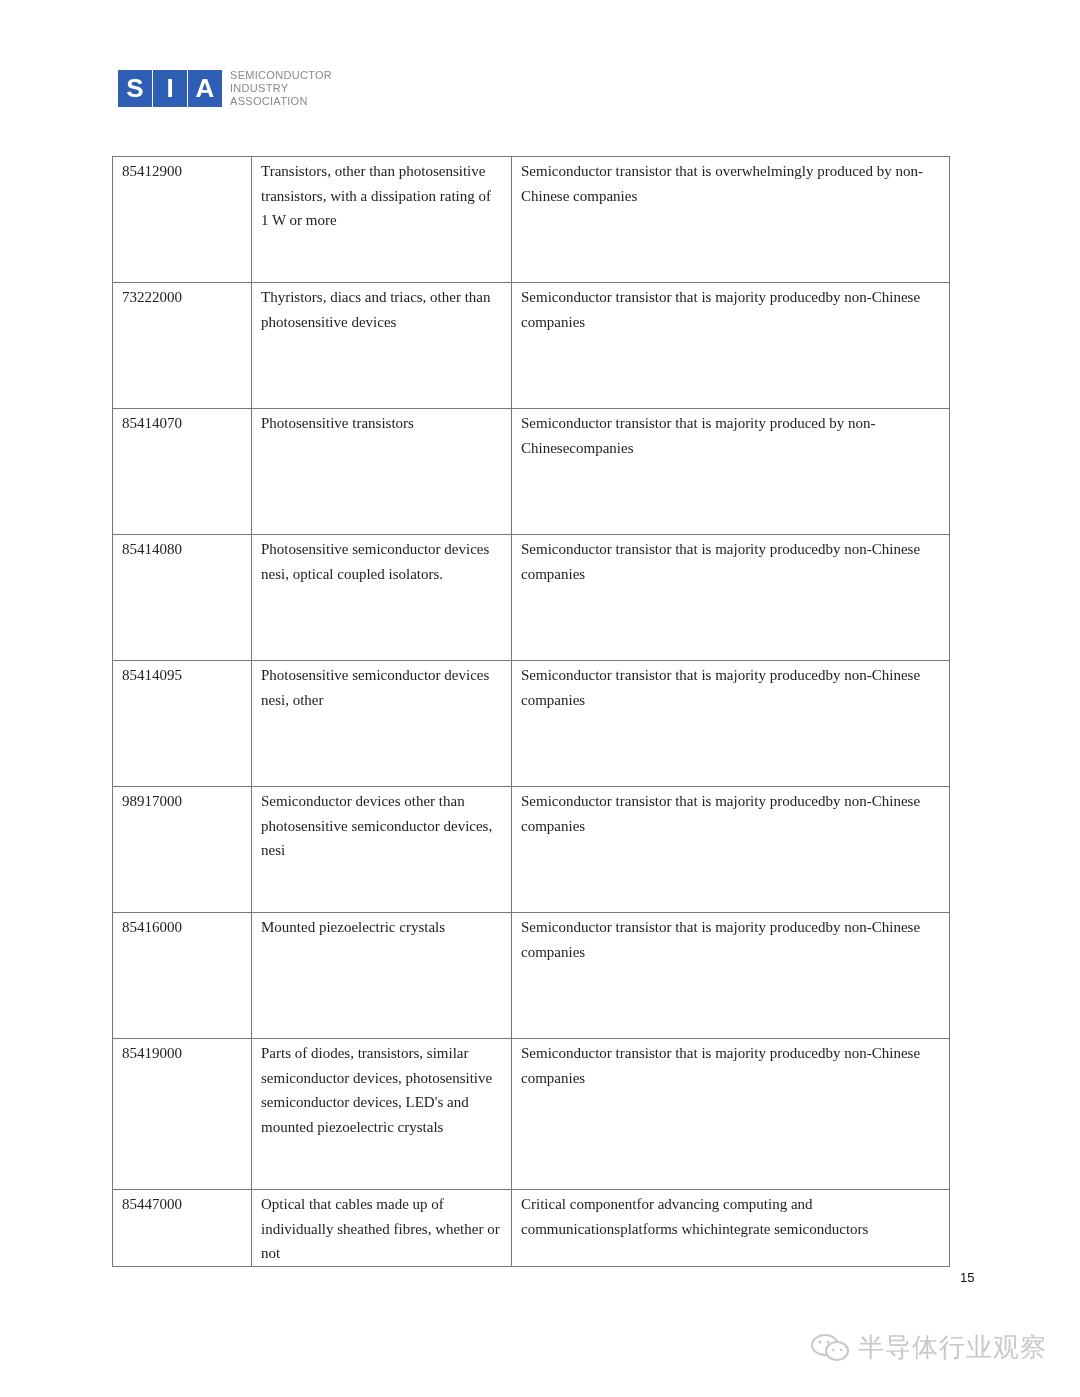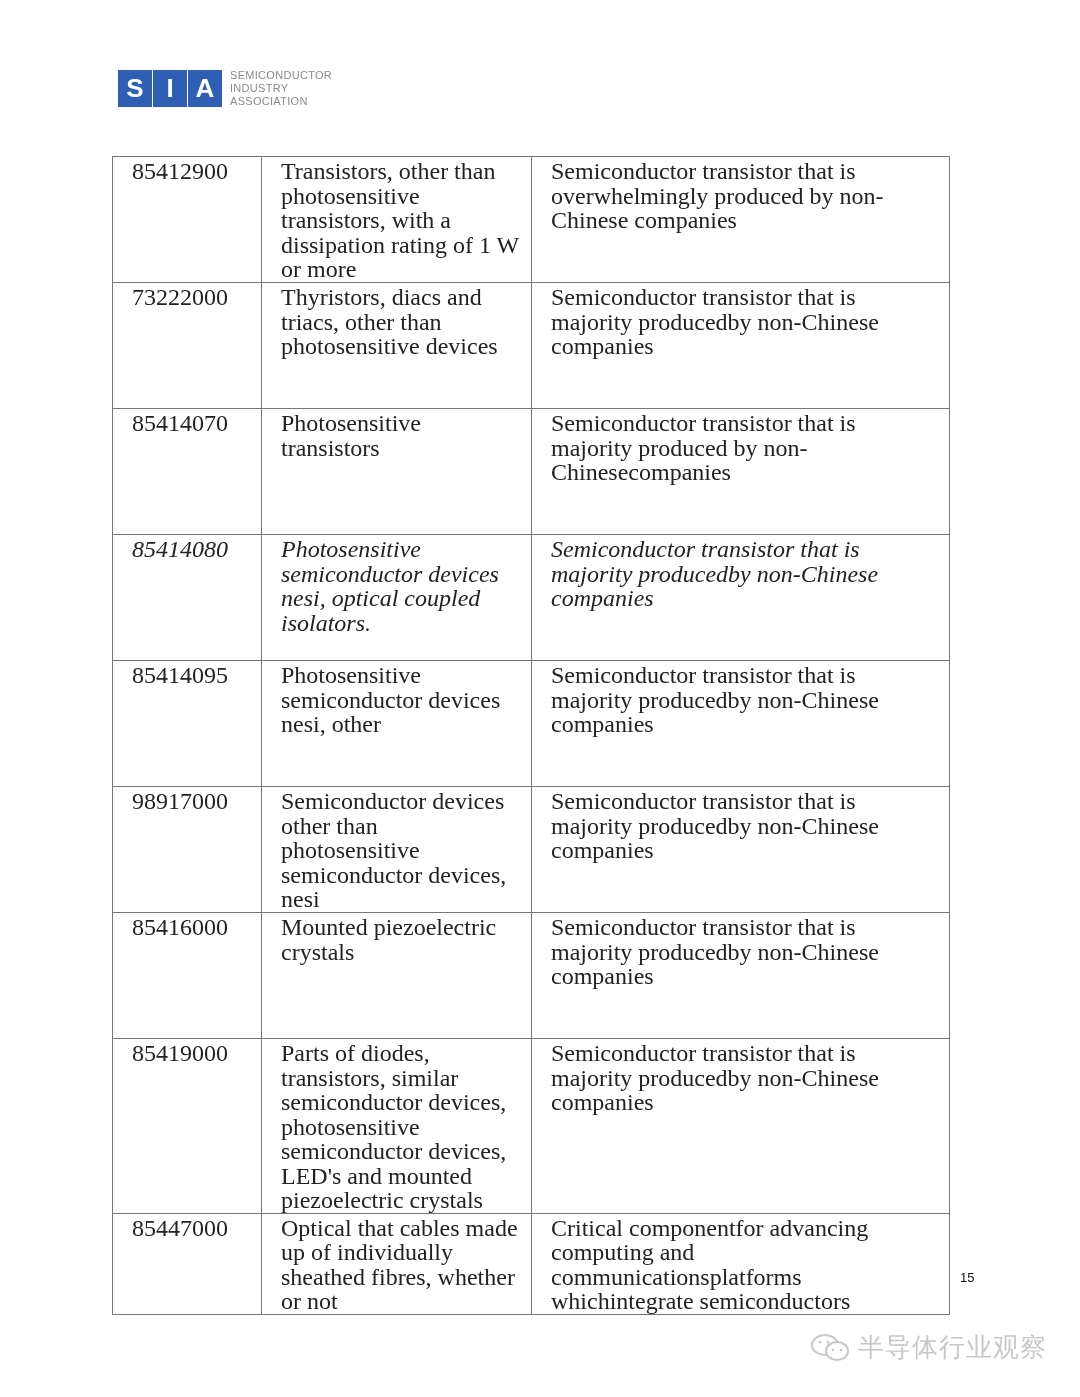--- a/index.html
+++ b/index.html
@@ -3,21 +3,21 @@
 <meta charset="utf-8">
 <style>
   html, body { margin:0; padding:0; background:#ffffff; }
   body { width:1080px; height:1397px; position:relative; overflow:hidden; font-family:"Liberation Serif", serif; color:#222; }
   .logo { position:absolute; left:118px; top:69px; display:flex; align-items:center; }
   .logo-box { display:flex; background:#2e5fb5; height:37px; }
   .logo-letter { width:34px; height:37px; color:#fff; font-family:"Liberation Sans", sans-serif; font-size:26px; font-weight:bold; display:flex; align-items:center; justify-content:center; border-right:1px solid #fff; }
   .logo-letter:last-child { border-right:none; }
   .logo-text { margin-left:8px; font-family:"Liberation Sans", sans-serif; font-size:11px; line-height:13px; color:#8a8a8a; letter-spacing:0.3px; }
   table.hs { position:absolute; left:112px; top:156px; width:838px; border-collapse:collapse; }
-  table.hs td { border:1.5px solid #777; vertical-align:top; font-size:24px; line-height:24.5px; padding:2px 9px 0 19px; color:#222; }
+  table.hs td { border:1.5px solid #777; vertical-align:top; font-size:15px; line-height:24.5px; padding:2px 9px 0 9px; color:#222; }
   td.code { width:120px; }
   td.desc { width:241px; }
   .page-num { position:absolute; left:960px; top:1270px; font-family:"Liberation Sans", sans-serif; font-size:13px; color:#111; }
   .watermark { position:absolute; left:810px; top:1330px; display:flex; align-items:center; color:#c4c4c4; }
   .wm-icon { width:42px; height:30px; position:relative; margin-right:6px; }
   .wm-text { font-size:26px; font-family:Liberation Sans, sans-serif; color:#c8c8c8; letter-spacing:1px; }
 </style>
 </head>
 <body>
 
@@ -44,21 +44,21 @@
       <tr style="height: 126px;">
         <td class="code">73222000</td>
         <td class="desc">Thyristors, diacs and triacs, other than photosensitive devices</td>
         <td class="rat">Semiconductor transistor that is majority producedby non-Chinese companies</td>
       </tr>
       <tr style="height: 126px;">
         <td class="code">85414070</td>
         <td class="desc">Photosensitive transistors</td>
         <td class="rat">Semiconductor transistor that is majority produced by non-Chinesecompanies</td>
       </tr>
-      <tr style="height: 126px; font-style: italic;">
+      <tr style="height: 126px;">
         <td class="code">85414080</td>
         <td class="desc">Photosensitive semiconductor devices nesi, optical coupled isolators.</td>
         <td class="rat">Semiconductor transistor that is majority producedby non-Chinese companies</td>
       </tr>
       <tr style="height: 126px;">
         <td class="code">85414095</td>
         <td class="desc">Photosensitive semiconductor devices nesi, other</td>
         <td class="rat">Semiconductor transistor that is majority producedby non-Chinese companies</td>
       </tr>
       <tr style="height: 126px;">

